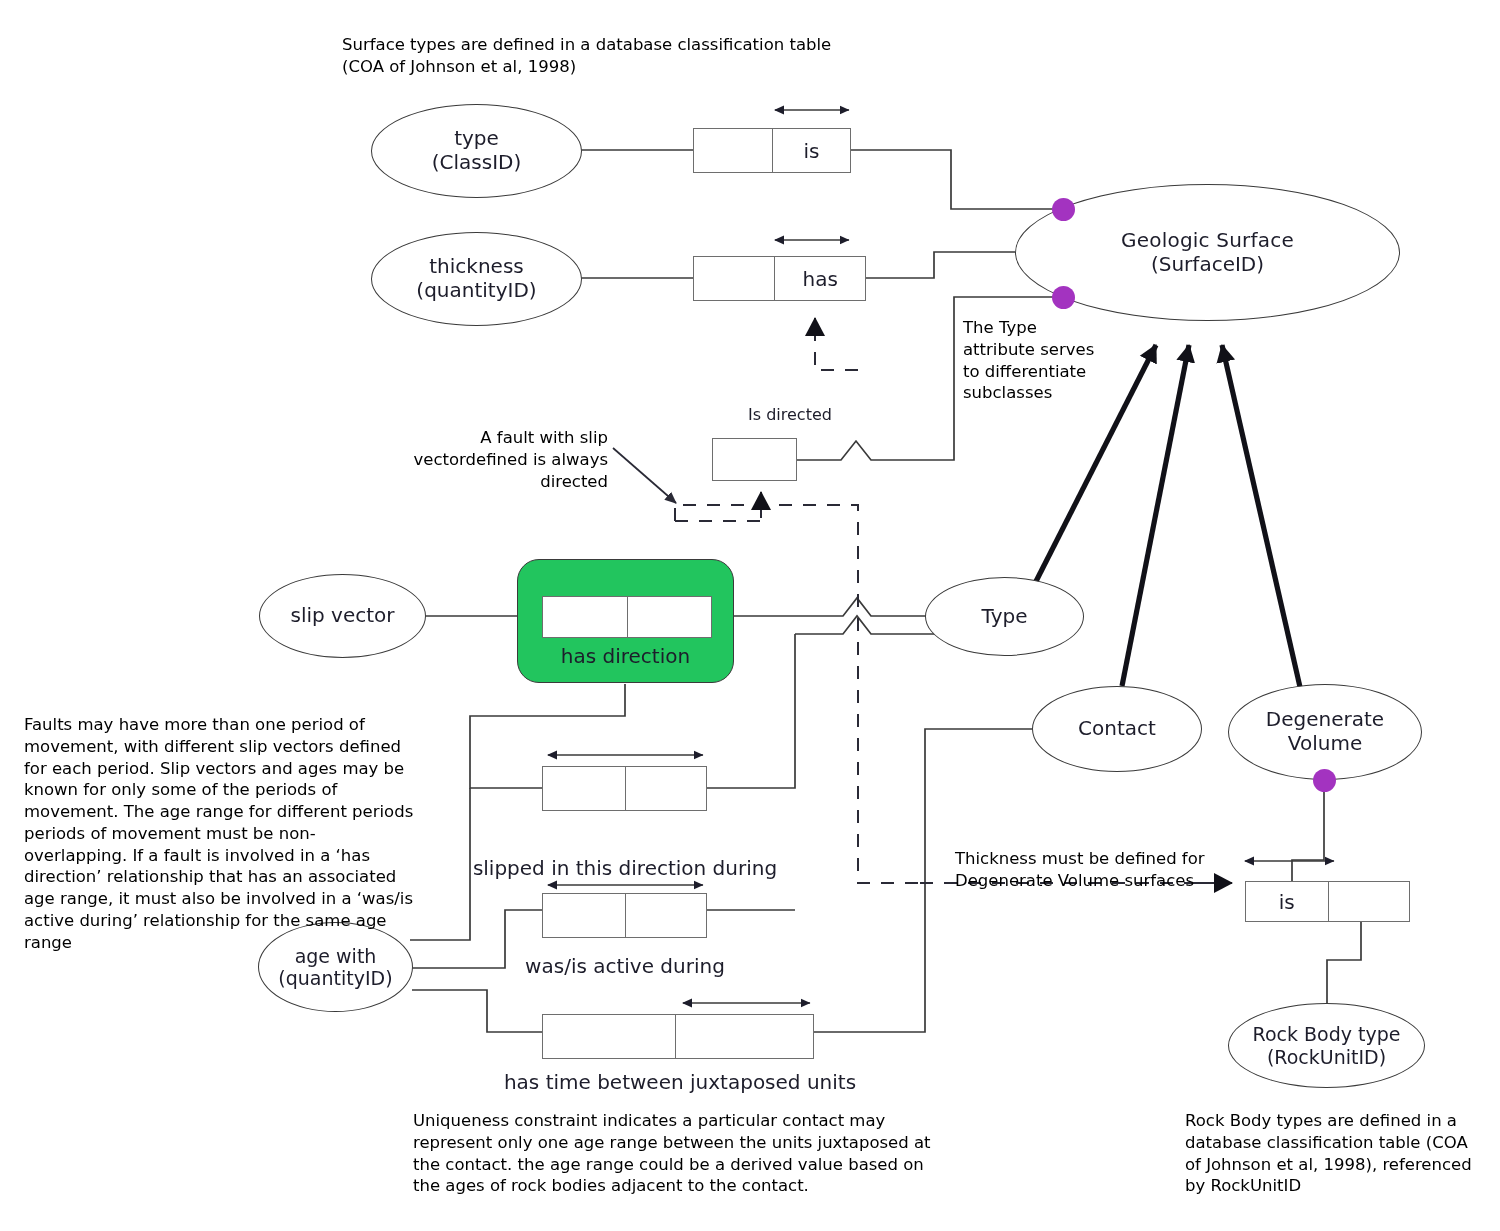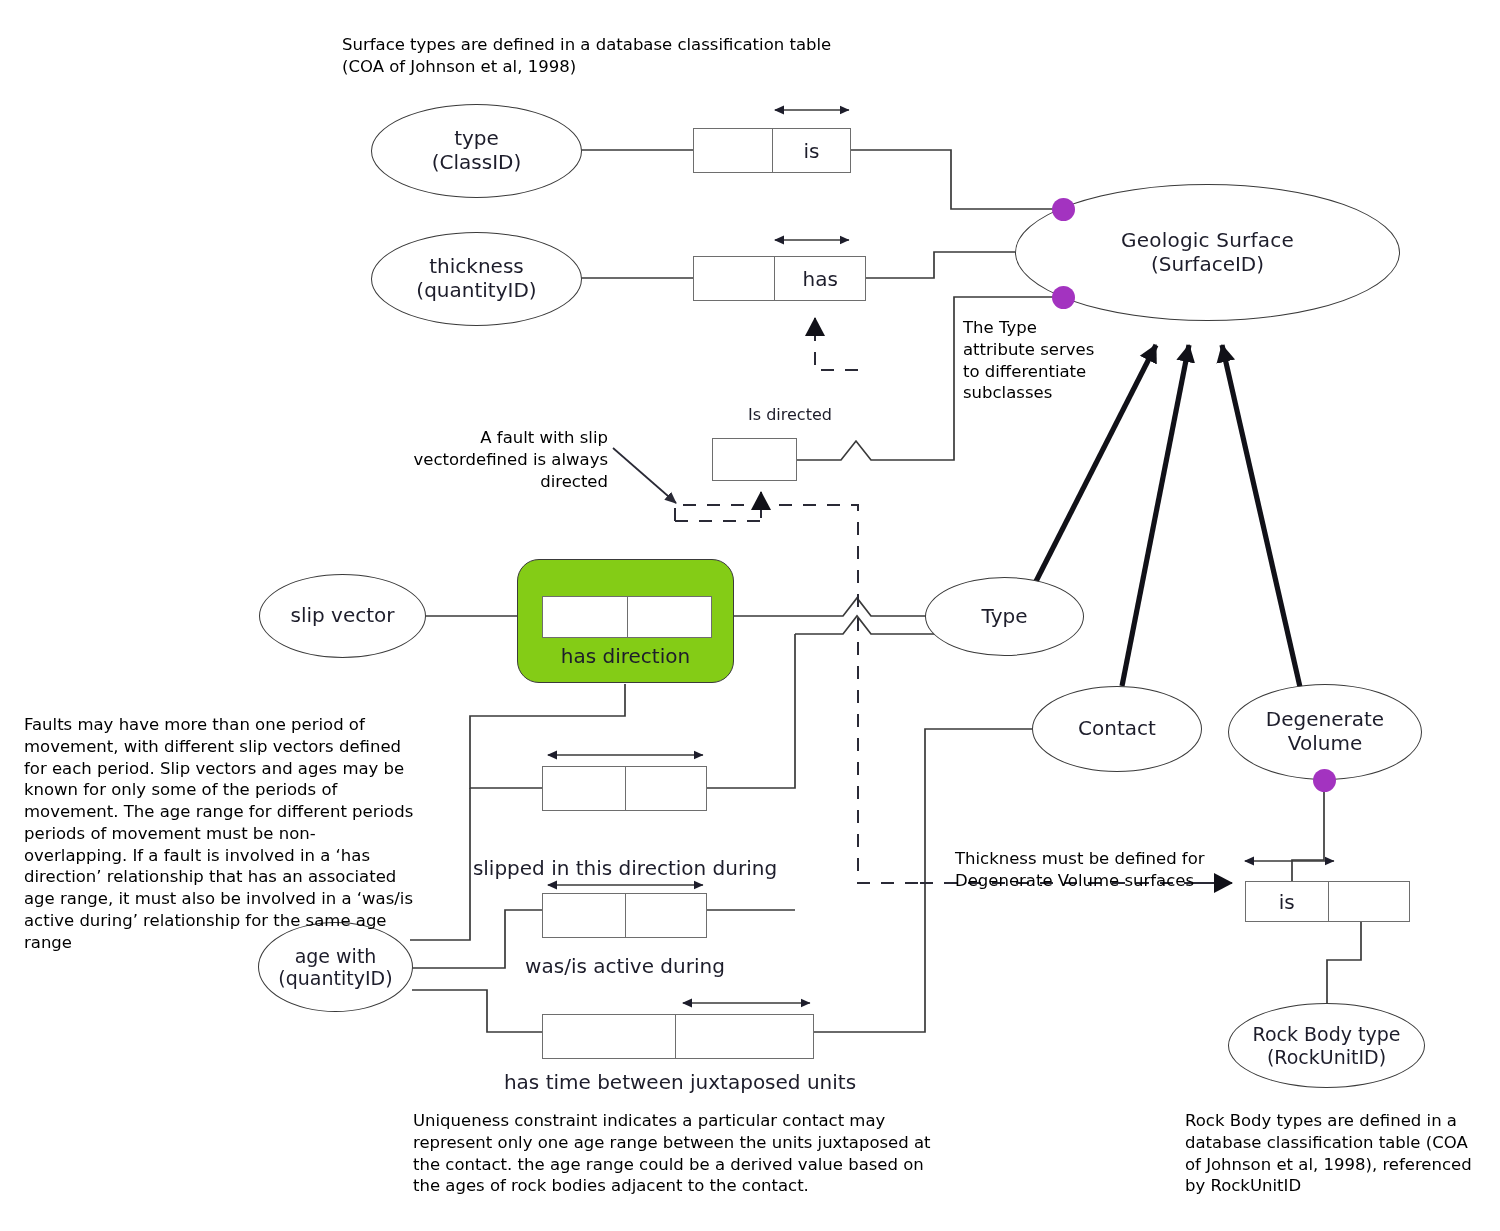--- a/index.html
+++ b/index.html
@@ -13,21 +13,21 @@
     line-height:1.18;
   }
   .ellipse .l1{display:block;}
   .ellipse .l2{display:block;}
   .relbox{
     border:1.3px solid #6e6e6e;background:#fff;display:flex;box-sizing:border-box;
   }
   .relbox .cell{display:flex;align-items:center;justify-content:center;box-sizing:border-box;}
   .relbox .cell.divider{border-left:1.3px solid #6e6e6e;}
   .rrect{
-    border:1.3px solid #3a3a3a;border-radius:22px;background:#84cc16;box-sizing:border-box;
+    border:1.3px solid #3a3a3a;border-radius:22px;background:#22c55e;box-sizing:border-box;
   }
   .caption{position:absolute;text-align:center;white-space:nowrap;}
   .note{position:absolute;line-height:1.32;color:#000000;}
   .dot{position:absolute;border-radius:50%;}
 </style>
 </head>
 <body>
 
 <div id="stage">
 

